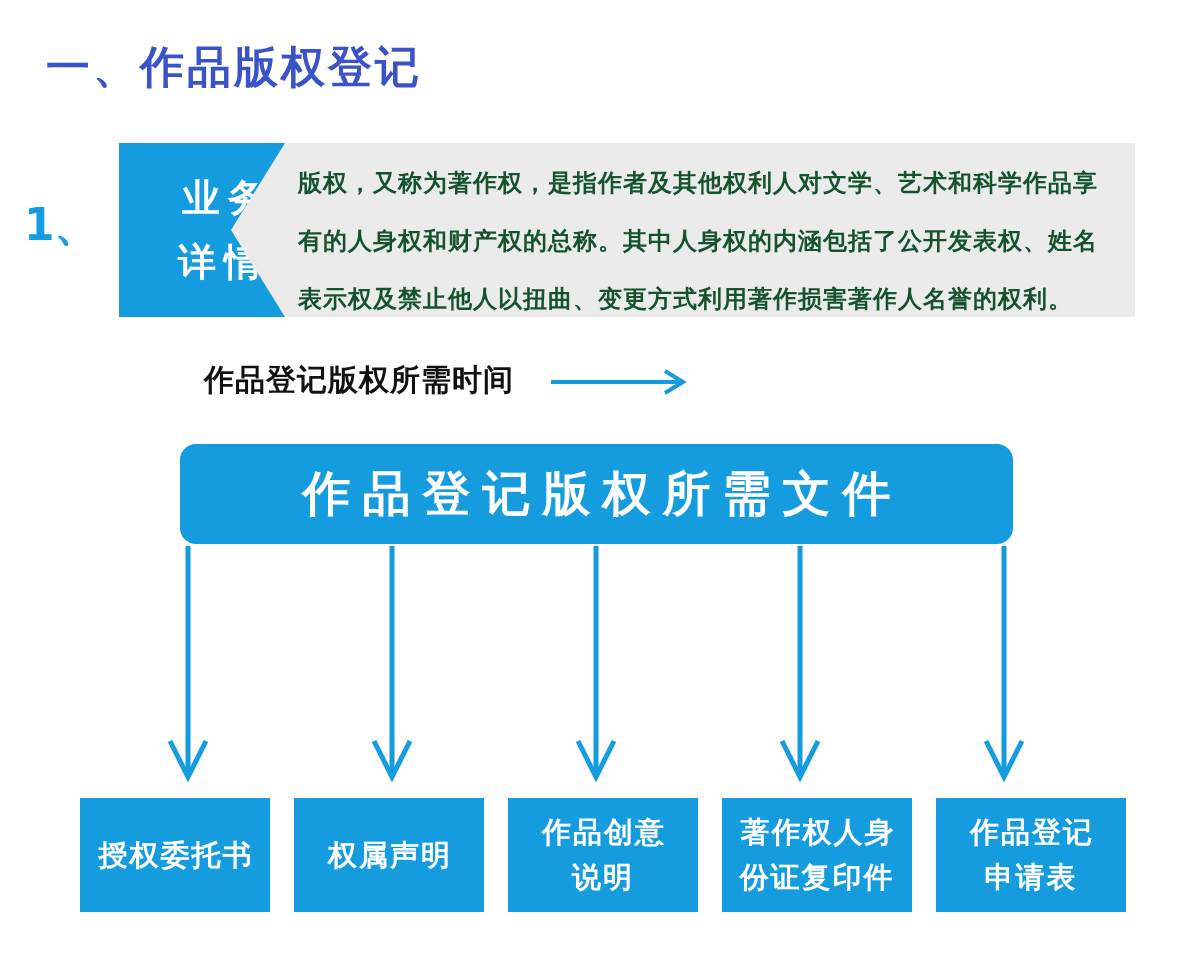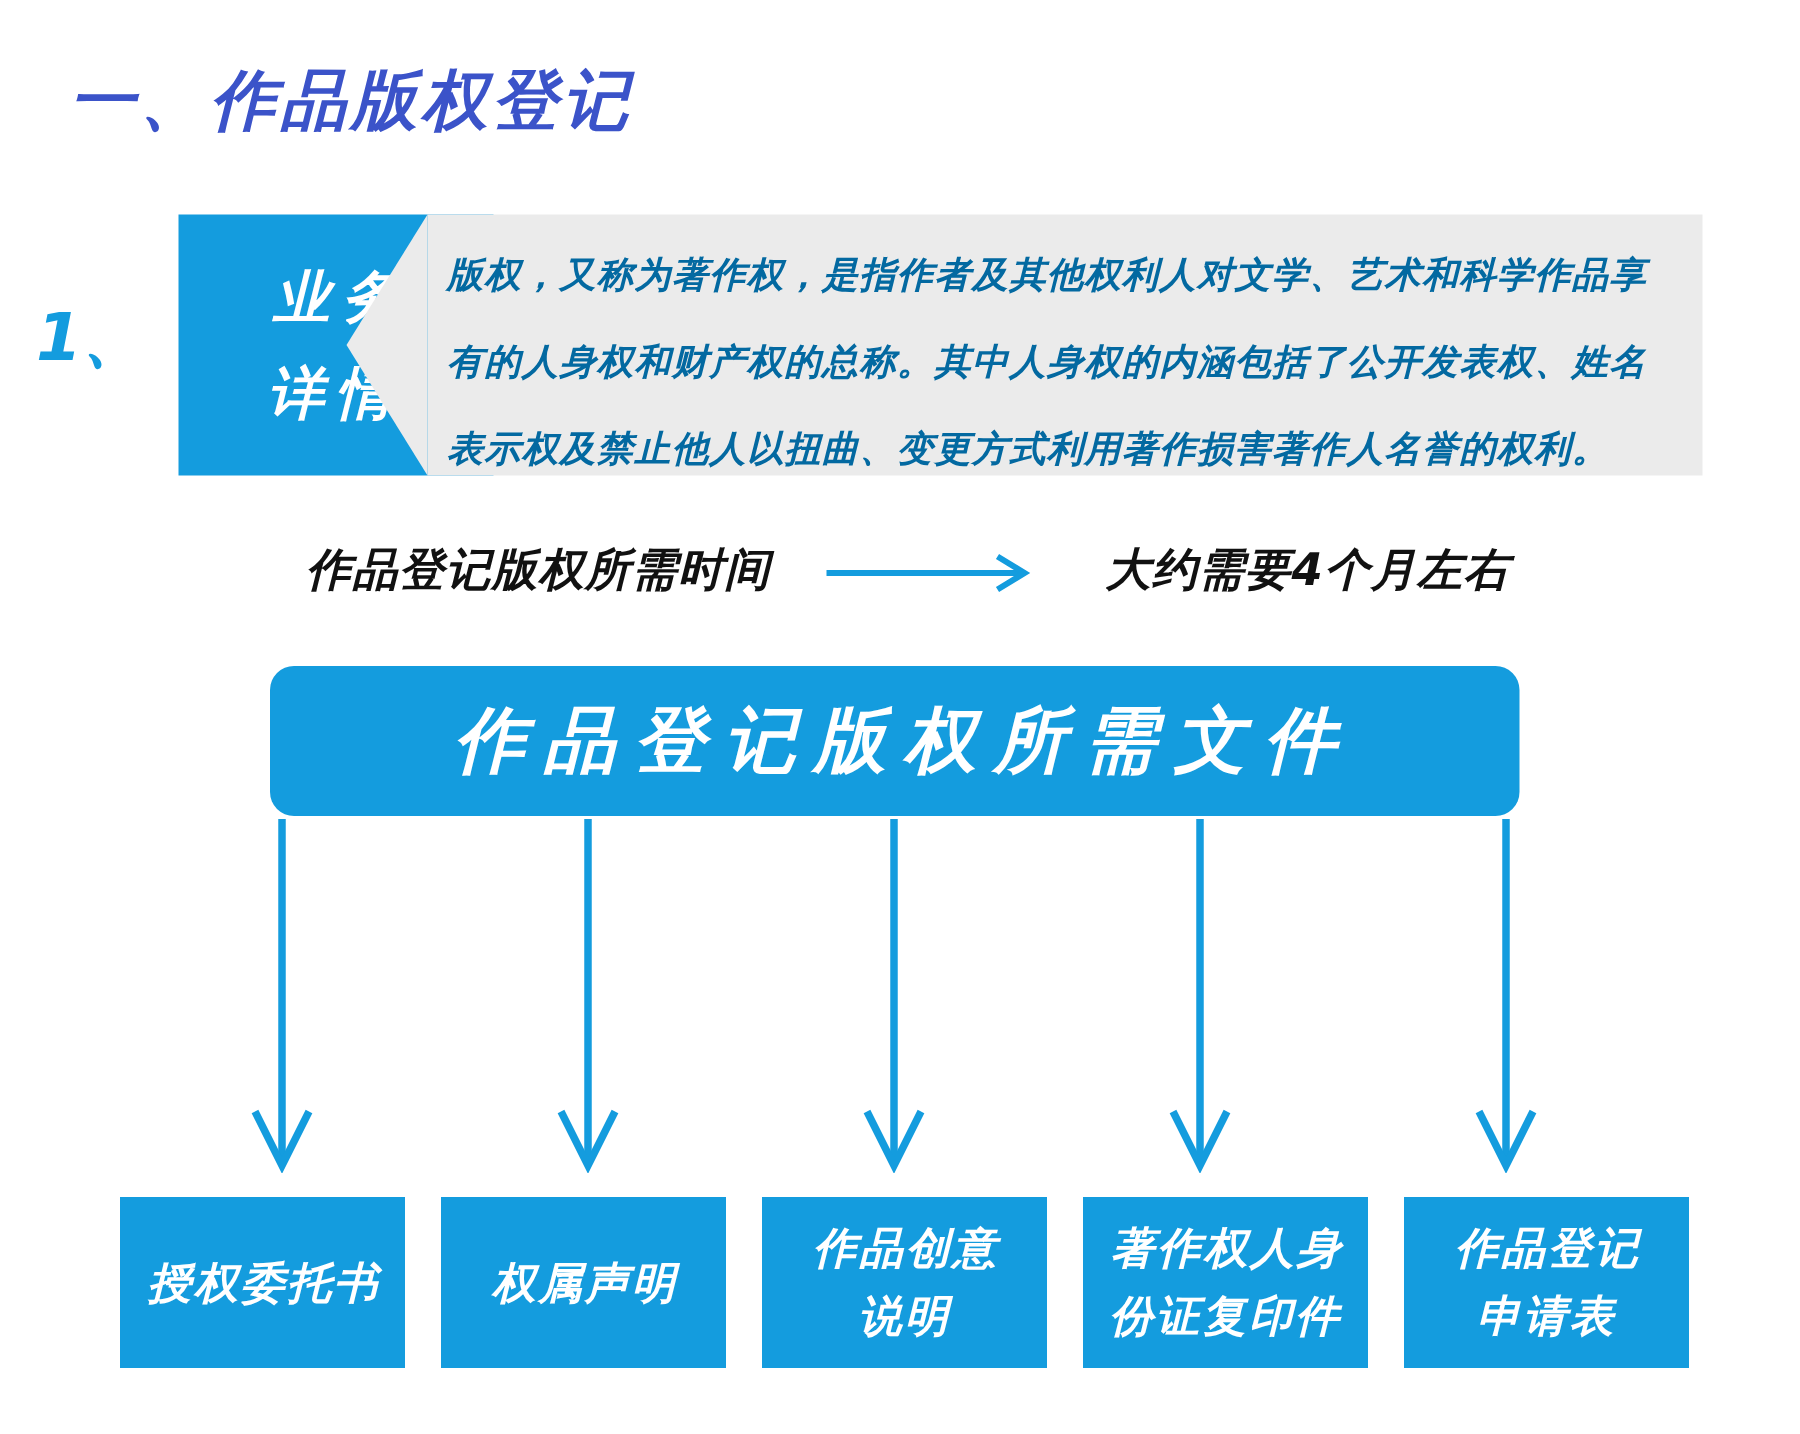--- a/index.html
+++ b/index.html
@@ -1,37 +1,37 @@
 <!DOCTYPE html>
 <html><head>
 <meta charset="utf-8">
 <style>
   html,body { margin:0; padding:0; background:#ffffff; }
   body { font-family:"DejaVu Sans","Liberation Sans",sans-serif; }
-  .canvas { position:relative; width:1200px; height:956px; background:#ffffff; overflow:hidden;font-style:italic; }
+  .canvas { position:relative; width:1200px; height:956px; background:#ffffff; overflow:hidden; }
 
   
   .page-title { position:absolute; left:46px; top:38px; margin:0;
     font-size:44px; font-weight:bold; color:#3B53C9; letter-spacing:3px; }
 
   .section-number { position:absolute; left:24px; top:196px;
     font-size:44px; font-weight:bold; color:#149CDE; }
 
   
   .biz-tag { position:absolute; left:75px; top:143px; width:210px; height:174px;
     background:#149CDE; display:flex; align-items:center; justify-content:center;margin-left:44px; }
   .biz-tag-label { color:#ffffff; font-size:38px; font-weight:bold; letter-spacing:8px;
     line-height:64px; white-space:pre-line; text-align:center; text-indent:8px; }
 
   .biz-panel { position:absolute; left:285px; top:143px; width:850px; height:174px;
     background:#EBEBEB; }
   .biz-panel .notch { position:absolute; left:-54px; top:0; width:0; height:0;
     border-top:87px solid transparent; border-bottom:87px solid transparent;
     border-right:54px solid #EBEBEB; }
-  .biz-desc { margin:0; padding:11px 0 0 13px; color:#0369a1;
+  .biz-desc { margin:0; padding:11px 0 0 13px; color:#14532d;
     font-size:24px; font-weight:bold; line-height:58px;
     letter-spacing:1px; white-space:pre-line; }
 
   
   .time-question { position:absolute; left:204px; top:360px;
     font-size:30px; font-weight:bold; color:#111111; letter-spacing:1px; }
   .time-answer  { position:absolute; left:737px; top:360px;
     font-size:30px; font-weight:bold; color:#111111; letter-spacing:1px; }
   .time-arrow { position:absolute; left:548px; top:368px; }
 
@@ -72,21 +72,20 @@
 表示权及禁止他人以扭曲、变更方式利用著作损害著作人名誉的权利。</p>
   </div>
 
   <span class="time-question">作品登记版权所需时间</span>
 
   <svg class="time-arrow" width="142" height="28" viewBox="0 0 142 28">
     <line x1="3" y1="14" x2="132" y2="14" stroke="#149CDE" stroke-width="4"></line>
     <polyline points="117,3 135,14 117,25" fill="none" stroke="#149CDE" stroke-width="4"></polyline>
   </svg>
 
-  <span class="time-answer">大约需要4个月左右</span>
 
   <div class="doc-banner">作品登记版权所需文件</div>
 
   <svg class="down-arrow a1" width="44" height="236" viewBox="0 0 44 236">
     <line x1="22" y1="0" x2="22" y2="229" stroke="#149CDE" stroke-width="5"></line>
     <polyline points="4,195 22,231 40,195" fill="none" stroke="#149CDE" stroke-width="5"></polyline>
   </svg>
   <svg class="down-arrow a2" width="44" height="236" viewBox="0 0 44 236">
     <line x1="22" y1="0" x2="22" y2="229" stroke="#149CDE" stroke-width="5"></line>
     <polyline points="4,195 22,231 40,195" fill="none" stroke="#149CDE" stroke-width="5"></polyline>

